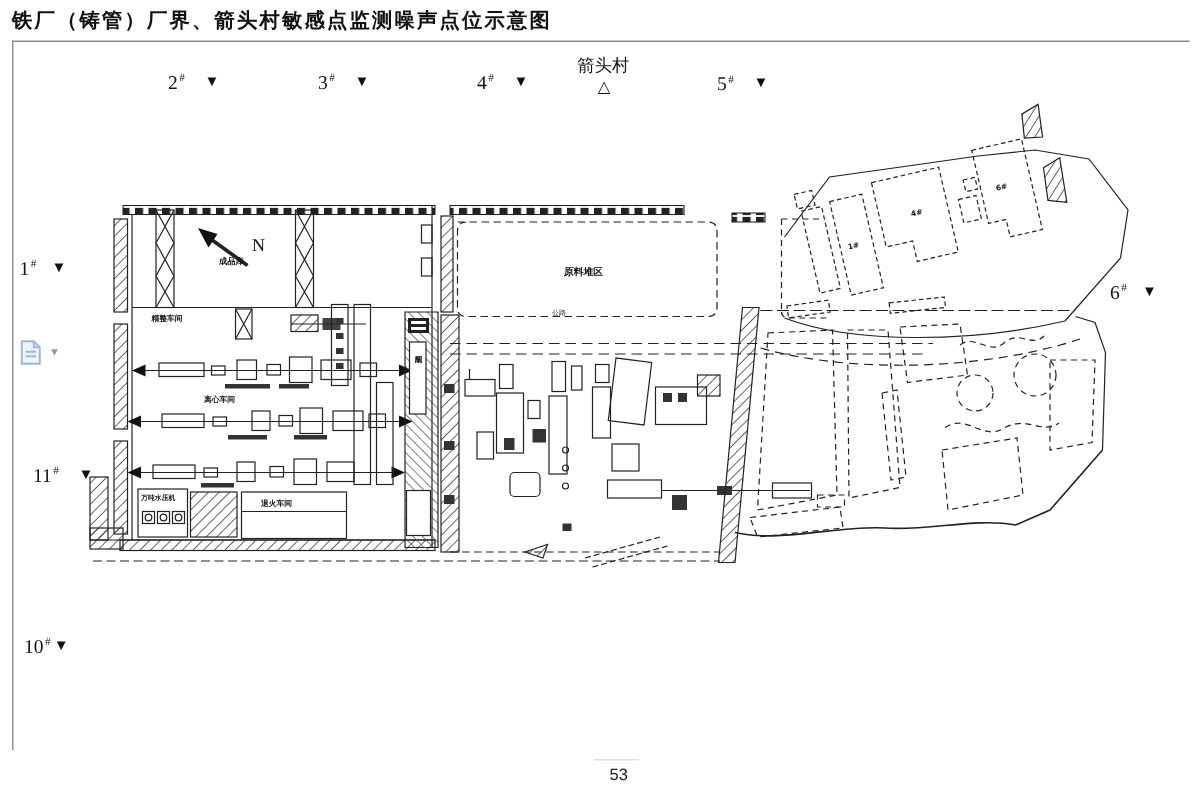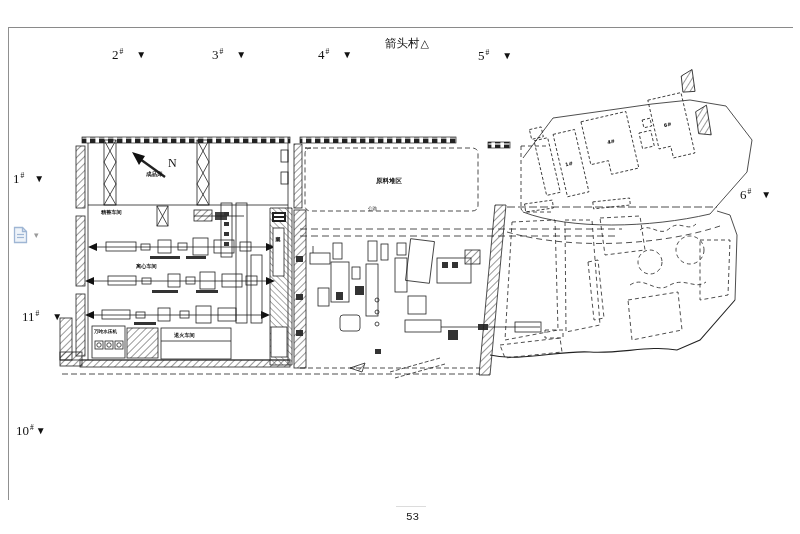--- a/index.html
+++ b/index.html
@@ -9,34 +9,35 @@
         letter-spacing:1.5px;color:#111;white-space:nowrap;}
   .title-rule{position:absolute;left:8px;top:27px;width:785px;height:1px;background:#8a8a8a;}
   .left-border{position:absolute;left:8px;top:27px;width:1px;height:473px;background:#909090;}
   .pt{position:absolute;display:flex;align-items:center;
       font-family:"Liberation Serif",serif;font-size:13px;color:#111;white-space:nowrap;}
   .pt sup{font-size:7.5px;position:relative;top:-4px;margin-left:1px;}
   .pt .tri{font-size:10px;margin-left:13px;line-height:1;}
   .pt.tight .tri{margin-left:2px;}
   .pt.mid .tri{margin-left:10px;}
   .village{position:absolute;display:flex;align-items:center;font-size:11.5px;color:#111;
-      font-family:"DejaVu Sans",sans-serif;white-space:nowrap;}
+      font-family:"DejaVu Sans",sans-serif;white-space:nowrap;flex-direction:column;}
   .village .tri{font-size:11px;margin-left:1px;}
   .map-svg{position:absolute;left:0;top:0;}
   .word-icon{position:absolute;left:13px;top:226px;display:flex;align-items:center;cursor:pointer;}
   .word-icon .dd{font-size:9px;color:#9a9a9a;margin-left:6px;}
   .footer-num{position:absolute;left:370px;top:511px;width:85px;text-align:center;
-      font-size:11px;color:#222;font-family:Liberation Mono, monospace;}
+      font-size:11px;color:#222;font-family:Liberation Sans, sans-serif;}
   .footer-line{position:absolute;left:396px;top:506px;width:30px;height:1px;background:#dcdcdc;}
 </style>
 </head>
 <body>
 
 <div class="page">
 
+  <div class="doc-title">铁厂（铸管）厂界、箭头村敏感点监测噪声点位示意图</div>
   <div class="title-rule"></div>
   <div class="left-border"></div>
 
   <div class="village" style="left:385px;top:36px;">
     <span>箭头村</span>
     <span class="tri">△</span>
   </div>
 
   <div class="pt" style="left:112px;top:47px;">
     <span>2</span>

